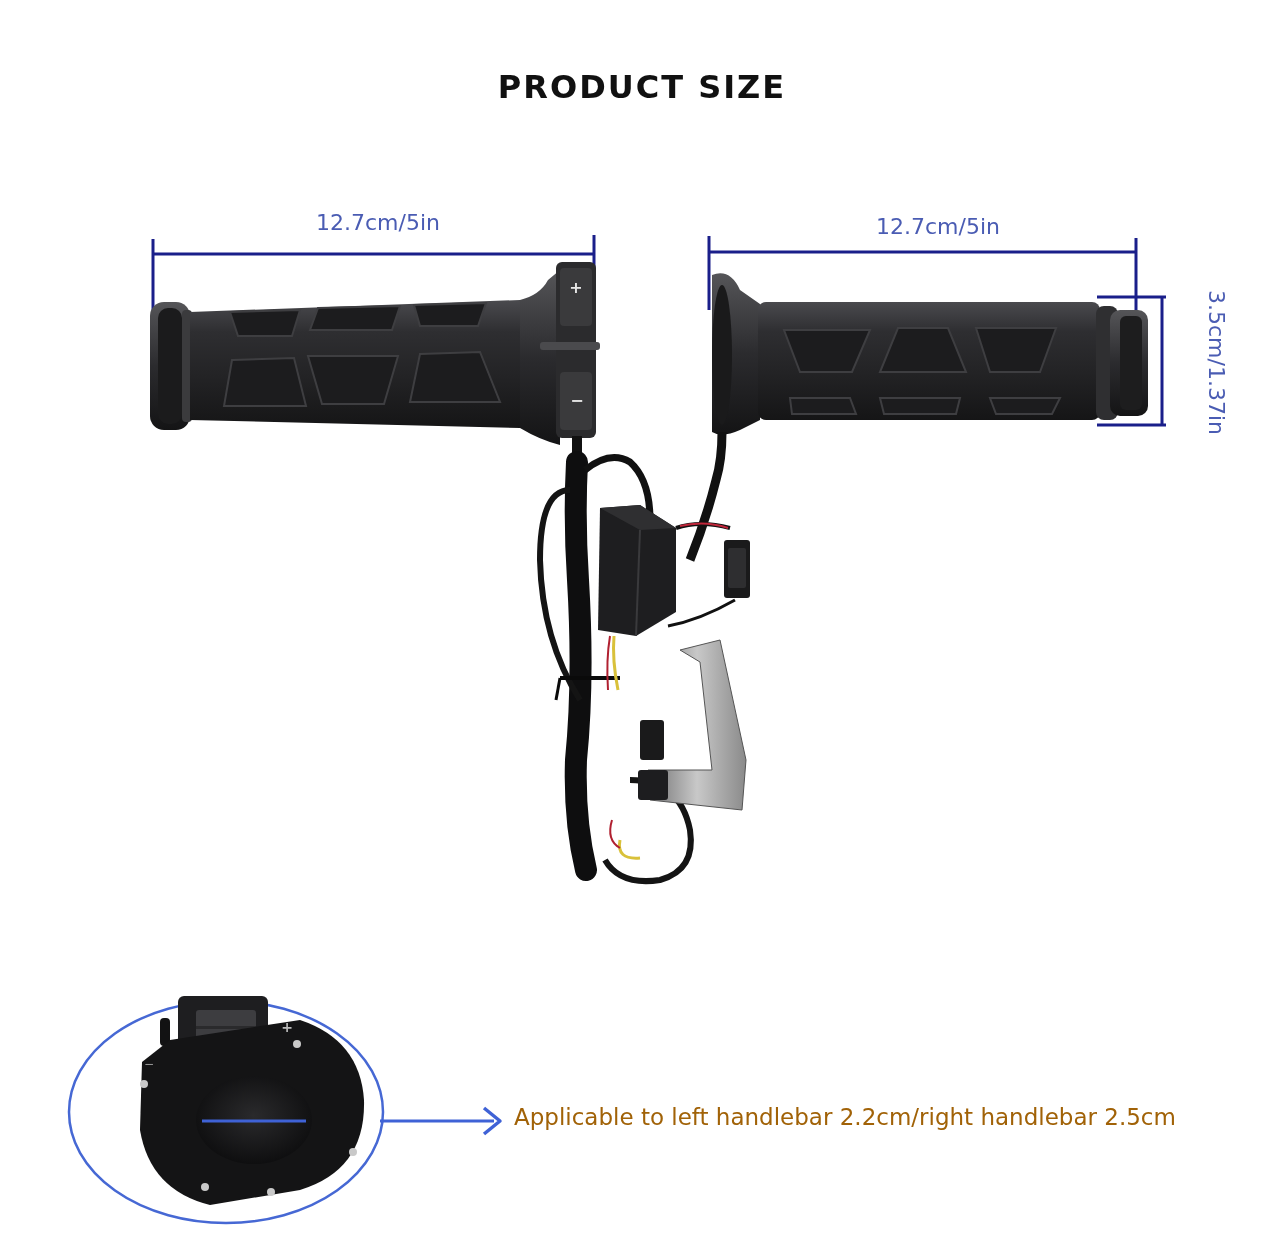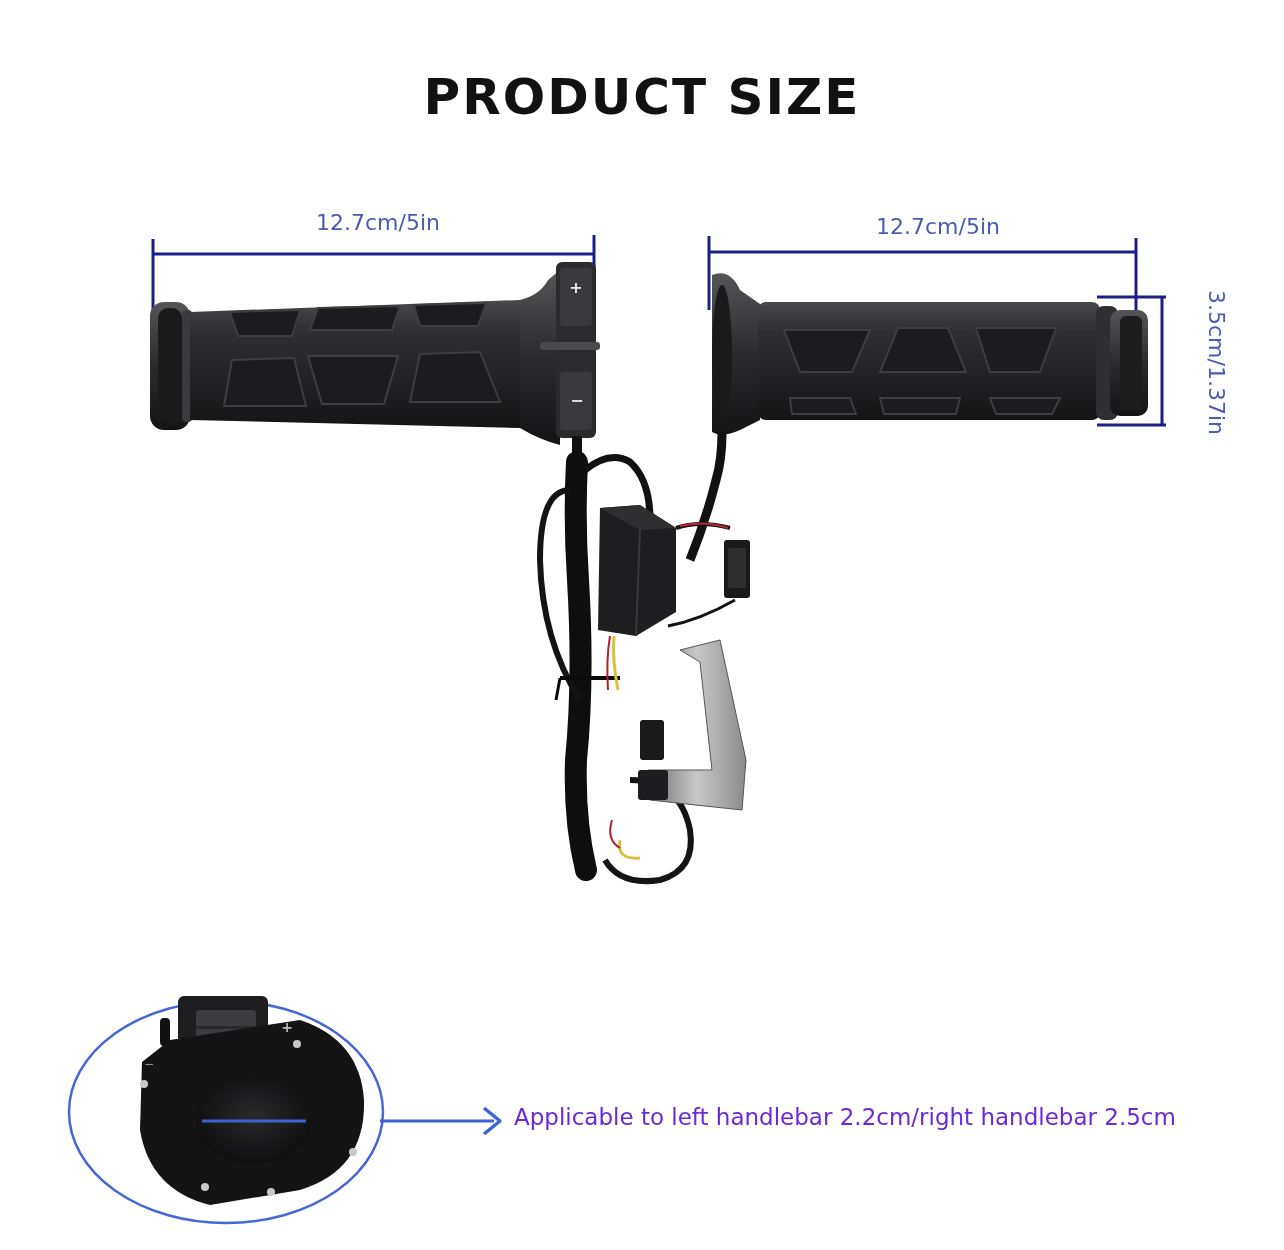--- a/index.html
+++ b/index.html
@@ -13,21 +13,21 @@
       position: relative;
       overflow: hidden;
       font-family: "DejaVu Sans", "Liberation Sans", sans-serif;
     }
     .title {
       position: absolute;
       left: 0;
       top: 68px;
       width: 1284px;
       text-align: center;
-      font-size: 50px;
+      font-size: 32px;
       font-weight: bold;
       letter-spacing: 2px;
       color: #111111;
     }
     .dim-label {
       position: absolute;
       font-size: 22px;
       color: #4a5cb3;
       white-space: nowrap;
     }
@@ -39,21 +39,21 @@
       transform: rotate(90deg);
       transform-origin: center center;
       width: 160px;
       text-align: center;
     }
     .note {
       position: absolute;
       left: 514px;
       top: 1104px;
       font-size: 23px;
-      color: #6d28d9;
+      color: #a16207;
       white-space: nowrap;
     }
     svg.scene {
       position: absolute;
       left: 0;
       top: 0;
     }
   </style>
 </head>
 <body>

